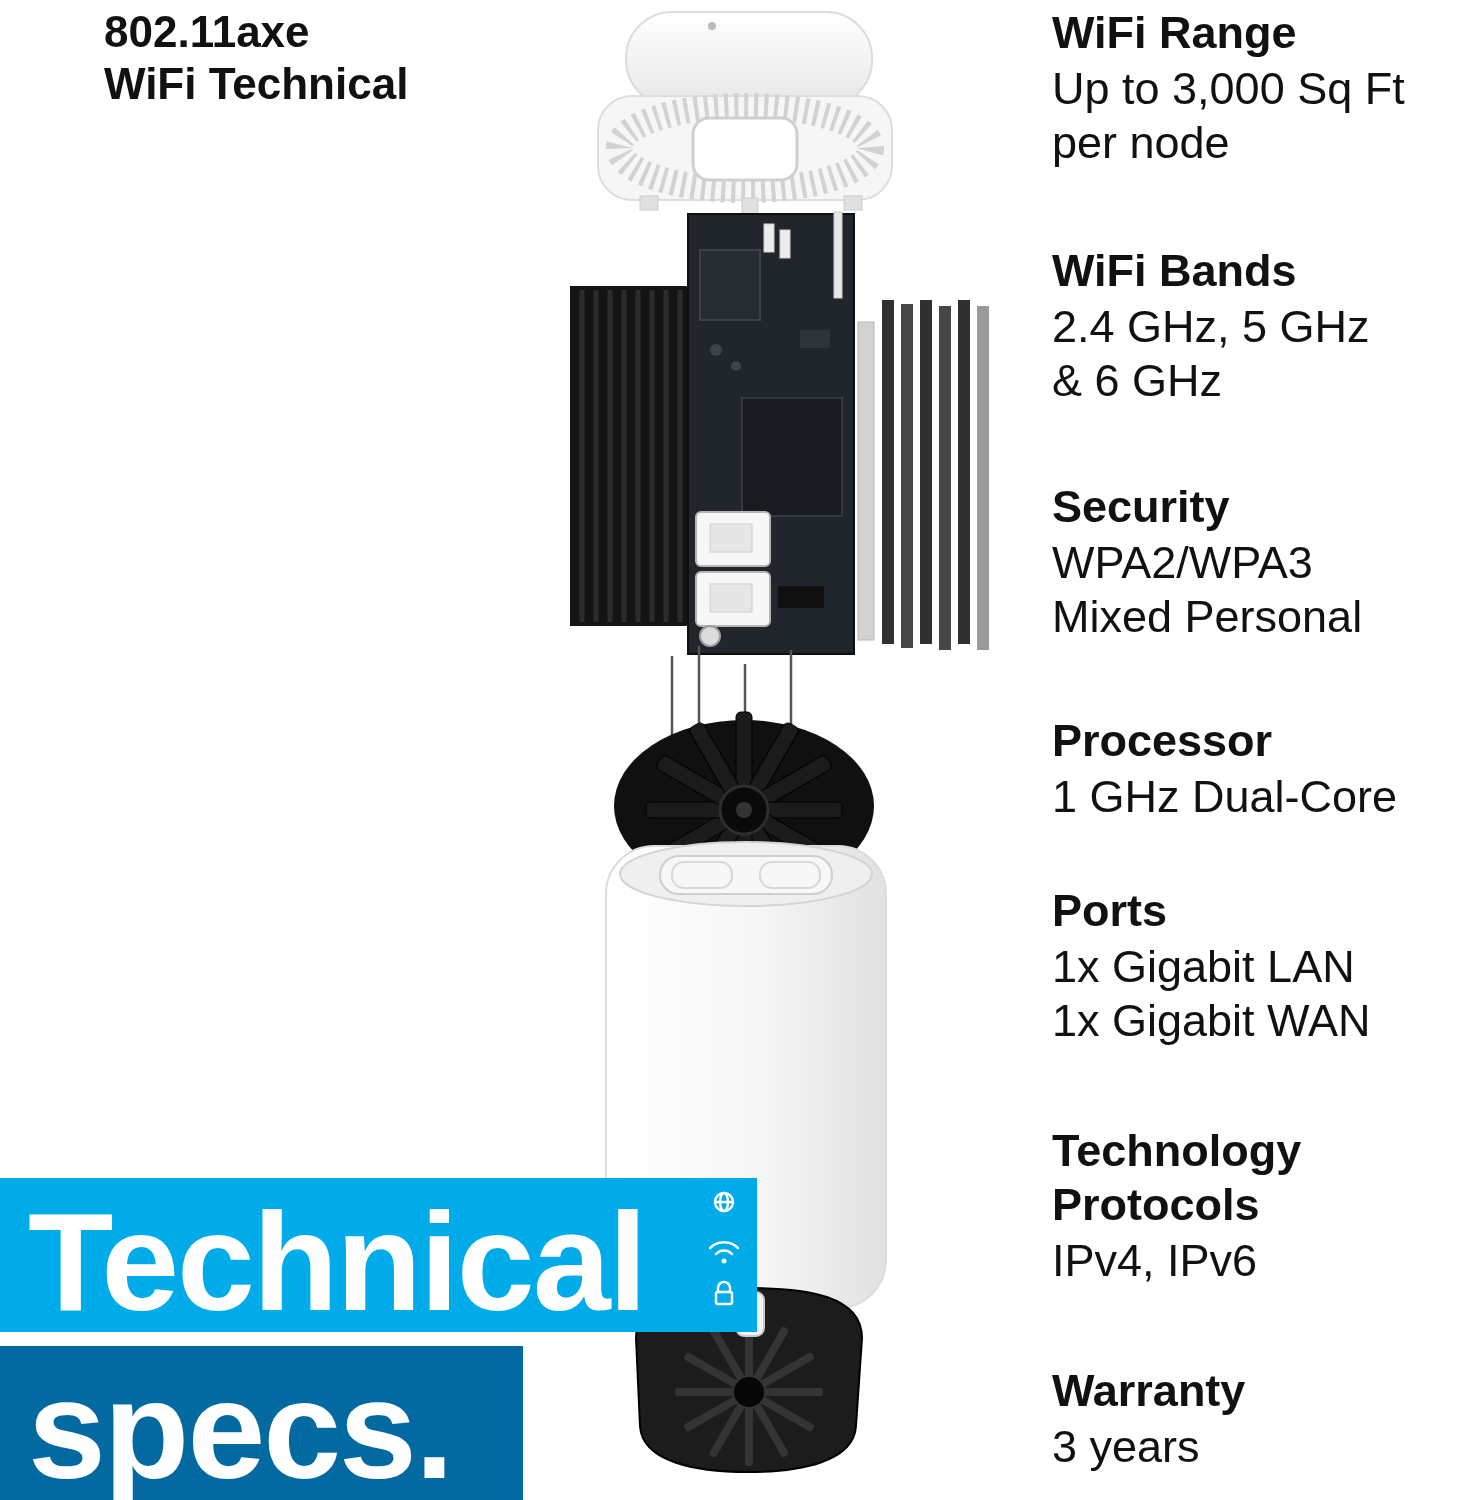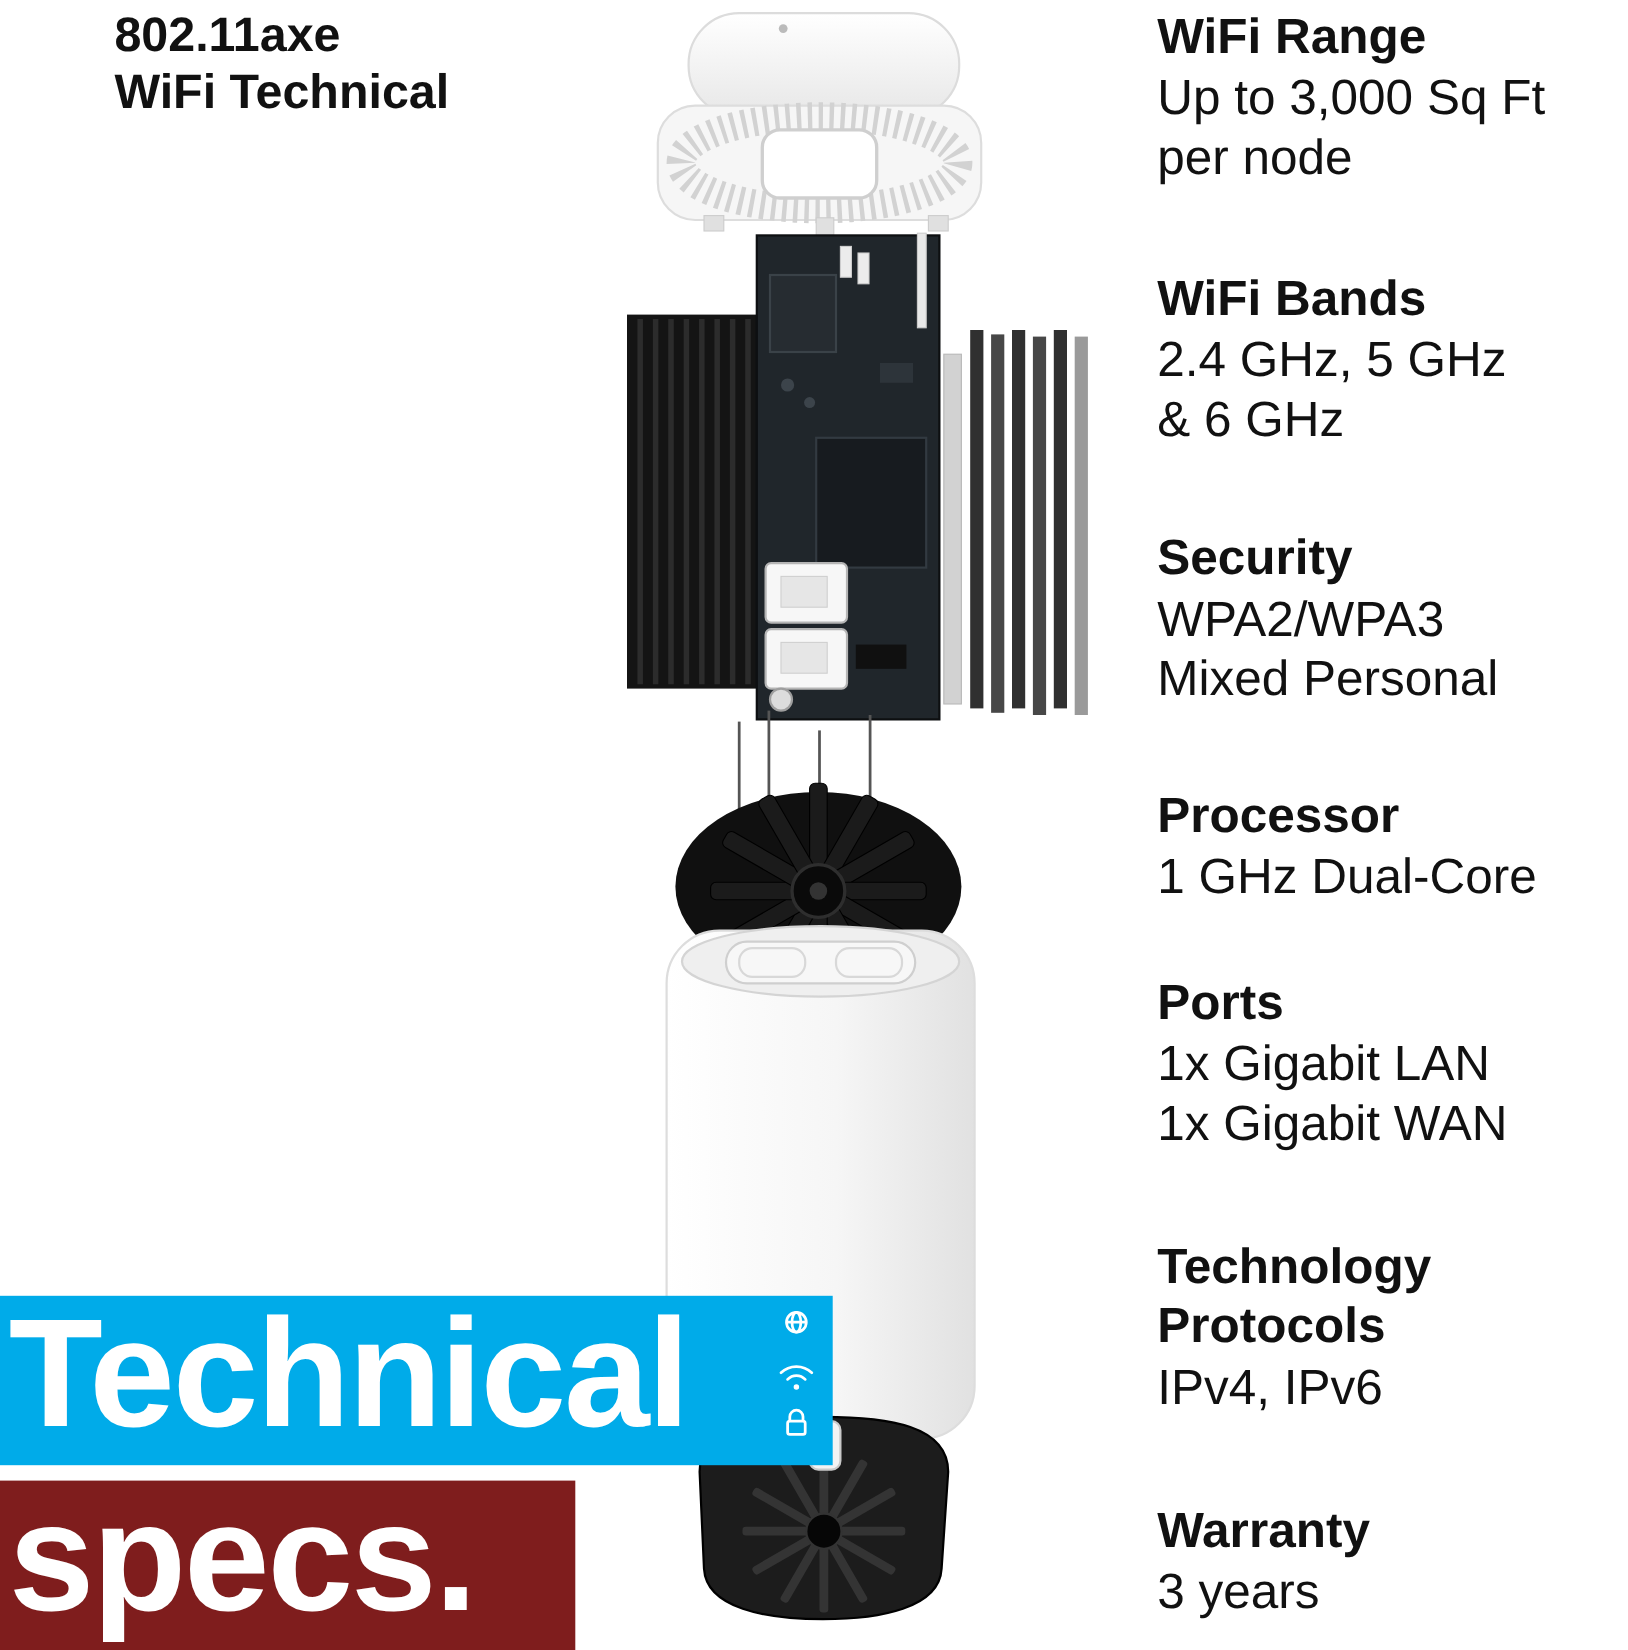--- a/index.html
+++ b/index.html
@@ -16,21 +16,21 @@
     font-size:44px; font-weight:700; line-height:1.18;
     white-space:pre-line; z-index:2;
   }
   .spec { position:absolute; left:1052px; width:432px; z-index:2; }
   .spec-title { font-size:45px; font-weight:700; line-height:54px; white-space:pre-line; }
   .spec-text  { font-size:45px; font-weight:400; line-height:54px; white-space:pre-line; margin-top:2px; }
   .device-svg { position:absolute; left:0; top:0; z-index:1; }
   .banner {
     position:absolute; left:0;
     color:#ffffff; font-weight:700; z-index:3;
-    display:flex; align-items:flex-start; padding-left:8px;
+    display:flex; align-items:flex-end; padding-left:28px;
   }
   .banner-1 { top:1178px; width:757px; height:154px; }
   .banner-2 { top:1346px; width:523px; height:154px; }
   .banner-text { font-size:140px; line-height:1; letter-spacing:-2px; }
   .leds { position:absolute; left:704px; top:1186px; z-index:4; }
 </style>
 </head>
 <body>
 
 <div class="device-svg">
@@ -193,21 +193,21 @@
   <div class="spec-text">IPv4, IPv6</div>
 </div>
 <div class="spec" style="top:1364px">
   <div class="spec-title">Warranty</div>
   <div class="spec-text">3 years</div>
 </div>
 
 <div class="banner banner-1" style="background: rgb(0, 171, 233);">
   <span class="banner-text">Technical</span>
 </div>
-<div class="banner banner-2" style="background: #7f1d1d;">
+<div class="banner banner-2" style="background: #0369a1;">
   <span class="banner-text">specs.</span>
 </div>
 
 <div class="leds">
   <svg width="40" height="130" viewBox="0 0 40 130" xmlns="http://www.w3.org/2000/svg">
     <g stroke="#ffffff" stroke-width="2.5" fill="none">
       <circle cx="20" cy="16" r="9"></circle>
       <line x1="11" y1="16" x2="29" y2="16"></line>
       <ellipse cx="20" cy="16" rx="4" ry="9"></ellipse>
     </g>

